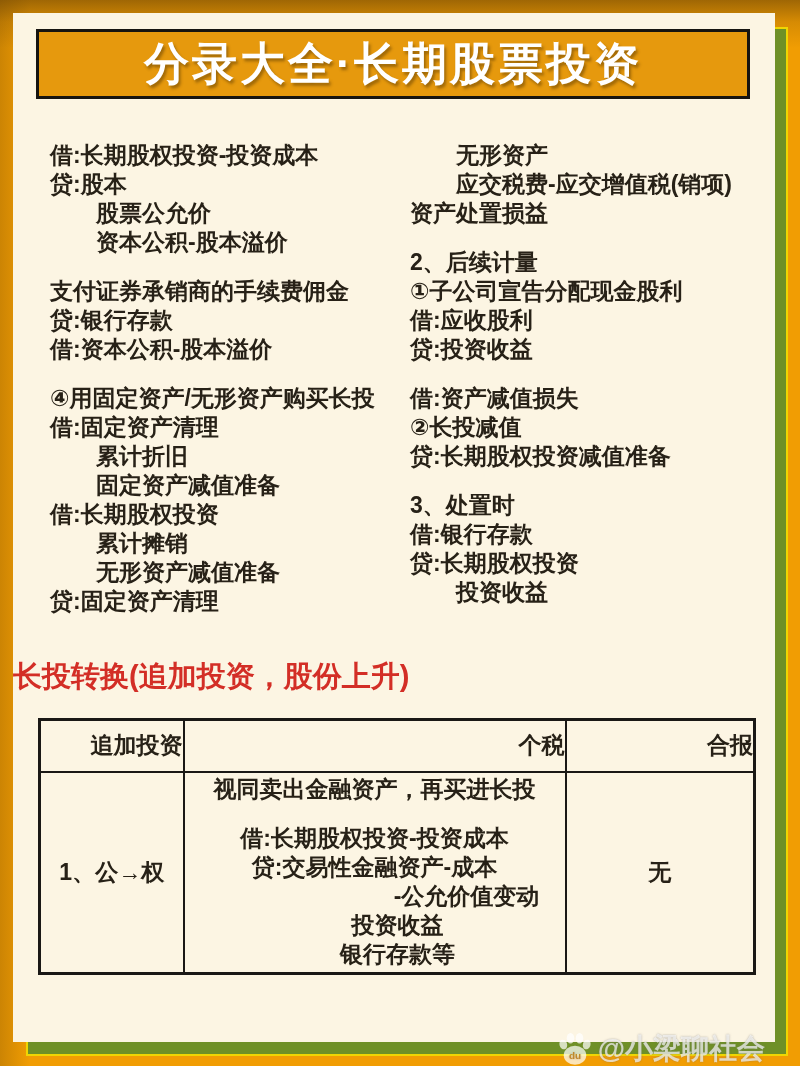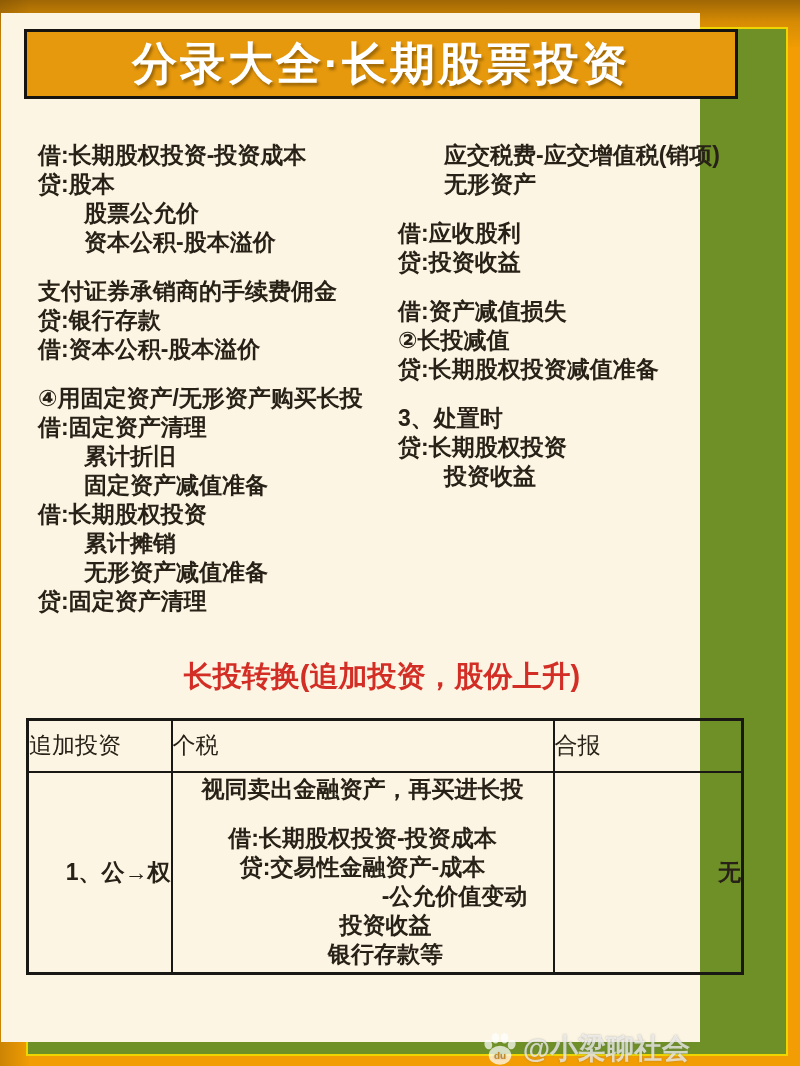--- a/index.html
+++ b/index.html
@@ -9,55 +9,55 @@
     background:
       linear-gradient(to bottom, rgba(92,58,6,.55) 0px, rgba(92,58,6,.18) 22px, rgba(92,58,6,0) 48px),
       linear-gradient(to right, rgba(92,58,6,.25) 0px, rgba(92,58,6,0) 30px),
       #F19D03;
   }
   .shadow{
     position:absolute;left:26px;top:27px;width:762px;height:1029px;
     background:#6F9027;border:2px solid #EFD603;box-sizing:border-box;
   }
   .page{
-    position:absolute;left:1px;top:13px;width:699px;height:1029px;
+    position:absolute;left:13px;top:13px;width:762px;height:1029px;
     background:#FCF5E3;
   }
   .banner{
     position:absolute;left:23px;top:16px;width:714px;height:70px;
     background:#E6990D;border:3px solid #161410;box-sizing:border-box;
     display:flex;align-items:center;justify-content:center;
   }
   .banner span{
     color:#FFFFFF;font-size:45px;font-weight:bold;letter-spacing:3px;
     text-shadow:2px 3px 3px rgba(70,45,0,.45);white-space:pre;
   }
   .col{
     position:absolute;top:128px;color:#272117;font-size:23px;font-weight:bold;
   }
   .col-left{left:37px;width:360px;}
   .col-right{left:397px;width:365px;}
   .line{height:29px;line-height:29px;white-space:pre;}
   .blank{height:20px;}
   .red-heading{
-    position:absolute;left:0;top:644px;width:762px;text-align:center;
+    position:absolute;left:0;top:644px;width:762px;
     color:#D32E26;font-size:29px;font-weight:bold;white-space:pre;
   }
   table.conv{
     position:absolute;left:25px;top:705px;width:715px;height:257px;
     border-collapse:collapse;table-layout:fixed;
     color:#272117;font-size:23px;font-weight:bold;
   }
   table.conv th,table.conv td{
     border:2px solid #1A1815;padding:0;vertical-align:middle;
   }
   table.conv{border:3px solid #1A1815;}
   table.conv thead tr{height:52px;}
-  table.conv th{text-align:left;font-weight:normal;}
-  td.cell-center{text-align:right;}
+  table.conv th{text-align:right;font-weight:bold;}
+  td.cell-center{text-align:center;}
   td.cell-entries{vertical-align:top;padding:12px 0 0 14px;text-align:center;}
   .watermark{
     position:absolute;right:10px;top:1016px;height:40px;
     display:flex;align-items:center;gap:5px;z-index:5;
     color:rgba(255,255,255,.68);font-size:28px;font-weight:bold;
     text-shadow:0 0 2px rgba(110,110,110,.55);white-space:pre;
   }
   .paw{width:36px;height:36px;flex:0 0 auto;}
 </style>
 </head>
@@ -84,31 +84,35 @@
       <div class="line">④用固定资产/无形资产购买长投</div>
       <div class="line">借:固定资产清理</div>
       <div class="line">　　累计折旧</div>
       <div class="line">　　固定资产减值准备</div>
       <div class="line">借:长期股权投资</div>
       <div class="line">　　累计摊销</div>
       <div class="line">　　无形资产减值准备</div>
       <div class="line">贷:固定资产清理</div>
     </div>
   <div class="col col-right">
+      <div class="line">　　无形资产</div>
       <div class="line">　　应交税费-应交增值税(销项)</div>
-      <div class="line">　　无形资产</div>
+      <div class="line">资产处置损益</div>
       <div class="blank"></div>
+      <div class="line">2、后续计量</div>
+      <div class="line">①子公司宣告分配现金股利</div>
       <div class="line">借:应收股利</div>
       <div class="line">贷:投资收益</div>
       <div class="blank"></div>
       <div class="line">借:资产减值损失</div>
       <div class="line">②长投减值</div>
       <div class="line">贷:长期股权投资减值准备</div>
       <div class="blank"></div>
       <div class="line">3、处置时</div>
+      <div class="line">借:银行存款</div>
       <div class="line">贷:长期股权投资</div>
       <div class="line">　　投资收益</div>
     </div>
 
   <div class="red-heading">长投转换(追加投资，股份上升)</div>
 
   <table class="conv">
     <colgroup>
       <col style="width:144px">
       <col style="width:382px">

